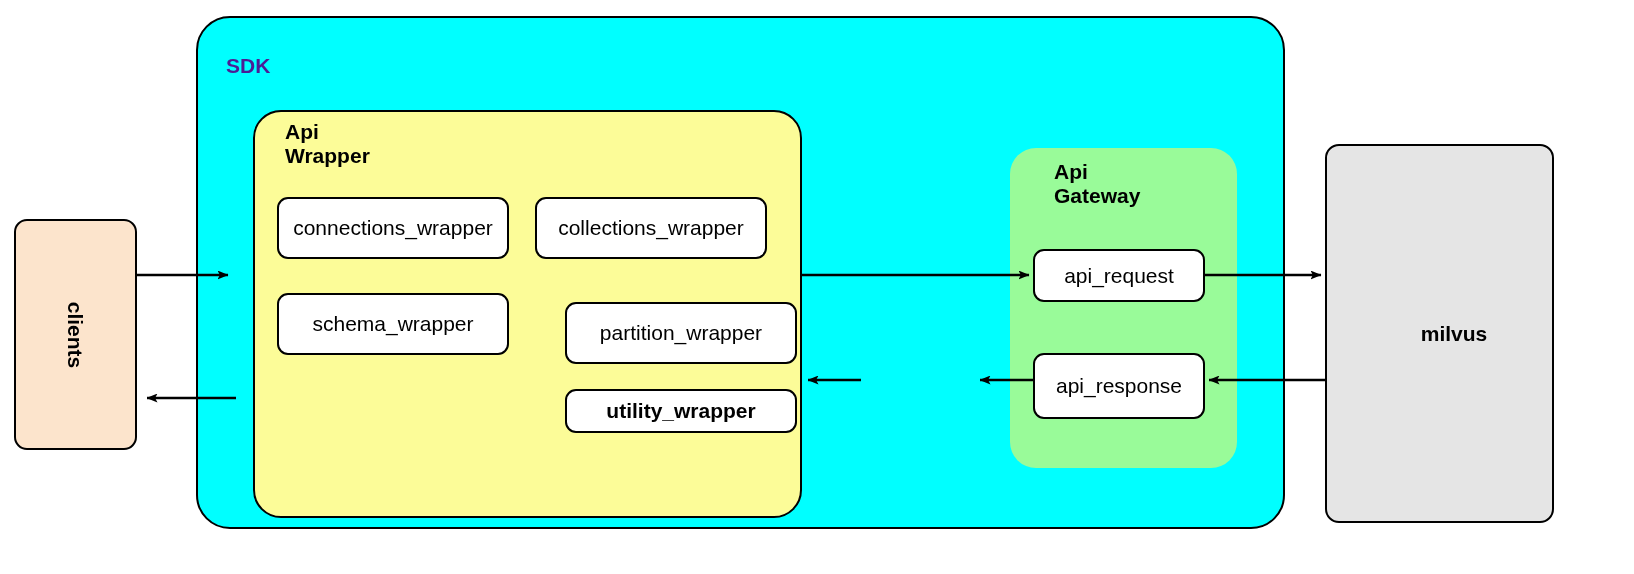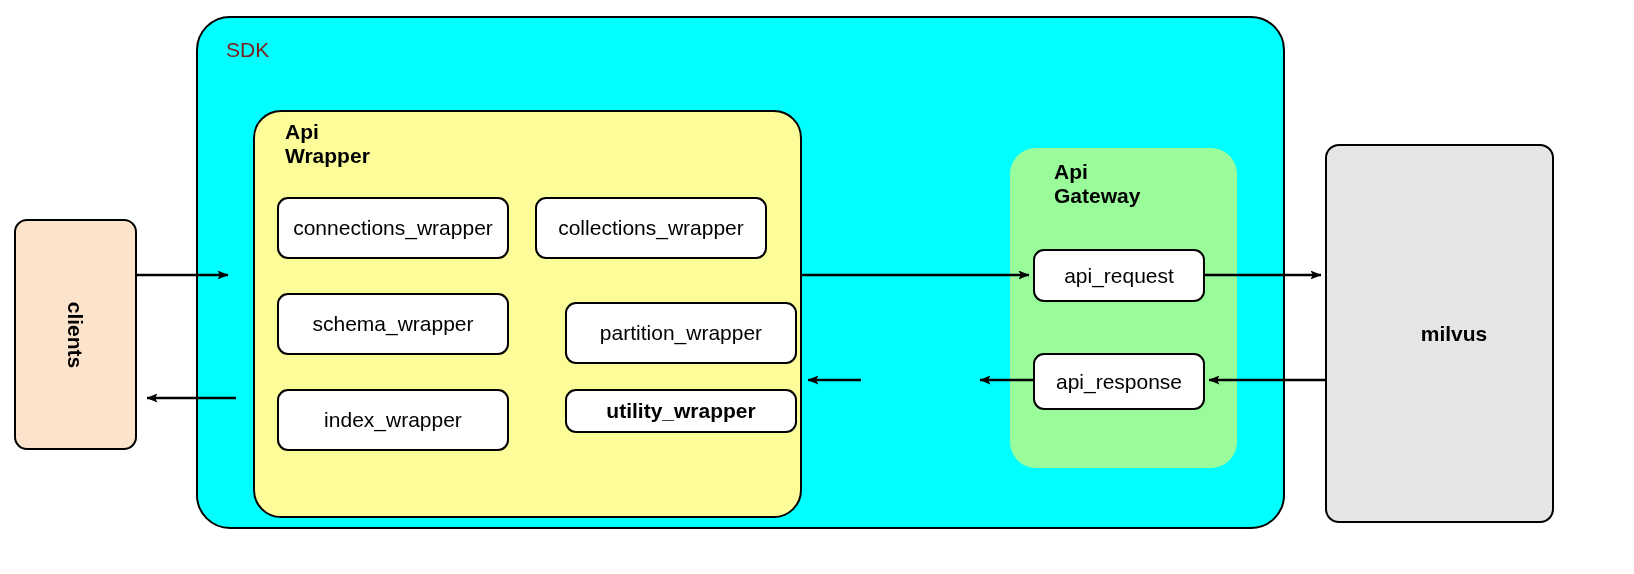--- a/index.html
+++ b/index.html
@@ -30,24 +30,24 @@
     width: 1089px;
     height: 513px;
     background: #00FFFF;
     border: 2px solid #000000;
     border-radius: 34px;
     box-sizing: border-box;
   }
   .sdk-label {
     position: absolute;
     left: 28px;
-    top: 20px;
-    font-size: 21px;
-    font-weight: normal;
-    color: #7f1d1d;
+    top: 36px;
+    font-size: 21px;
+    font-weight: bold;
+    color: #4c1d95;
     line-height: 1.16;
     white-space: pre-line;
   }
 
   .apiwrapper-box {
     position: absolute;
     left: 253px;
     top: 110px;
     width: 549px;
     height: 408px;
@@ -108,21 +108,21 @@
   .w-conn  { left: 277px;  top: 197px; width: 232px; height: 62px; }
   .w-coll  { left: 535px;  top: 197px; width: 232px; height: 62px; }
   .w-schema{ left: 277px;  top: 293px; width: 232px; height: 62px; }
   .w-part  { left: 565px;  top: 302px; width: 232px; height: 62px; }
   .w-index { left: 277px;  top: 389px; width: 232px; height: 62px; }
   .w-util  { left: 565px;  top: 389px; width: 232px; height: 44px; font-weight: bold; }
 
   .n-checker { left: 861px;  top: 353px; width: 115px; height: 56px; }
 
   .g-request  { left: 1033px; top: 249px; width: 172px; height: 53px; }
-  .g-response { left: 1033px; top: 353px; width: 172px; height: 57px; }
+  .g-response { left: 1033px; top: 353px; width: 172px; height: 66px; }
 
   
   .clients-box {
     position: absolute;
     left: 14px;
     top: 219px;
     width: 123px;
     height: 231px;
     background: #FCE4CC;
     border: 2px solid #000000;
@@ -197,23 +197,20 @@
     <span>connections_wrapper</span>
   </div>
   <div class="node w-coll">
     <span>collections_wrapper</span>
   </div>
   <div class="node w-schema">
     <span>schema_wrapper</span>
   </div>
   <div class="node w-part">
     <span>partition_wrapper</span>
-  </div>
-  <div class="node w-index">
-    <span>index_wrapper</span>
   </div>
   <div class="node w-util">
     <span>utility_wrapper</span>
   </div>
 
 
   <div class="node g-request">
     <span>api_request</span>
   </div>
   <div class="node g-response">

